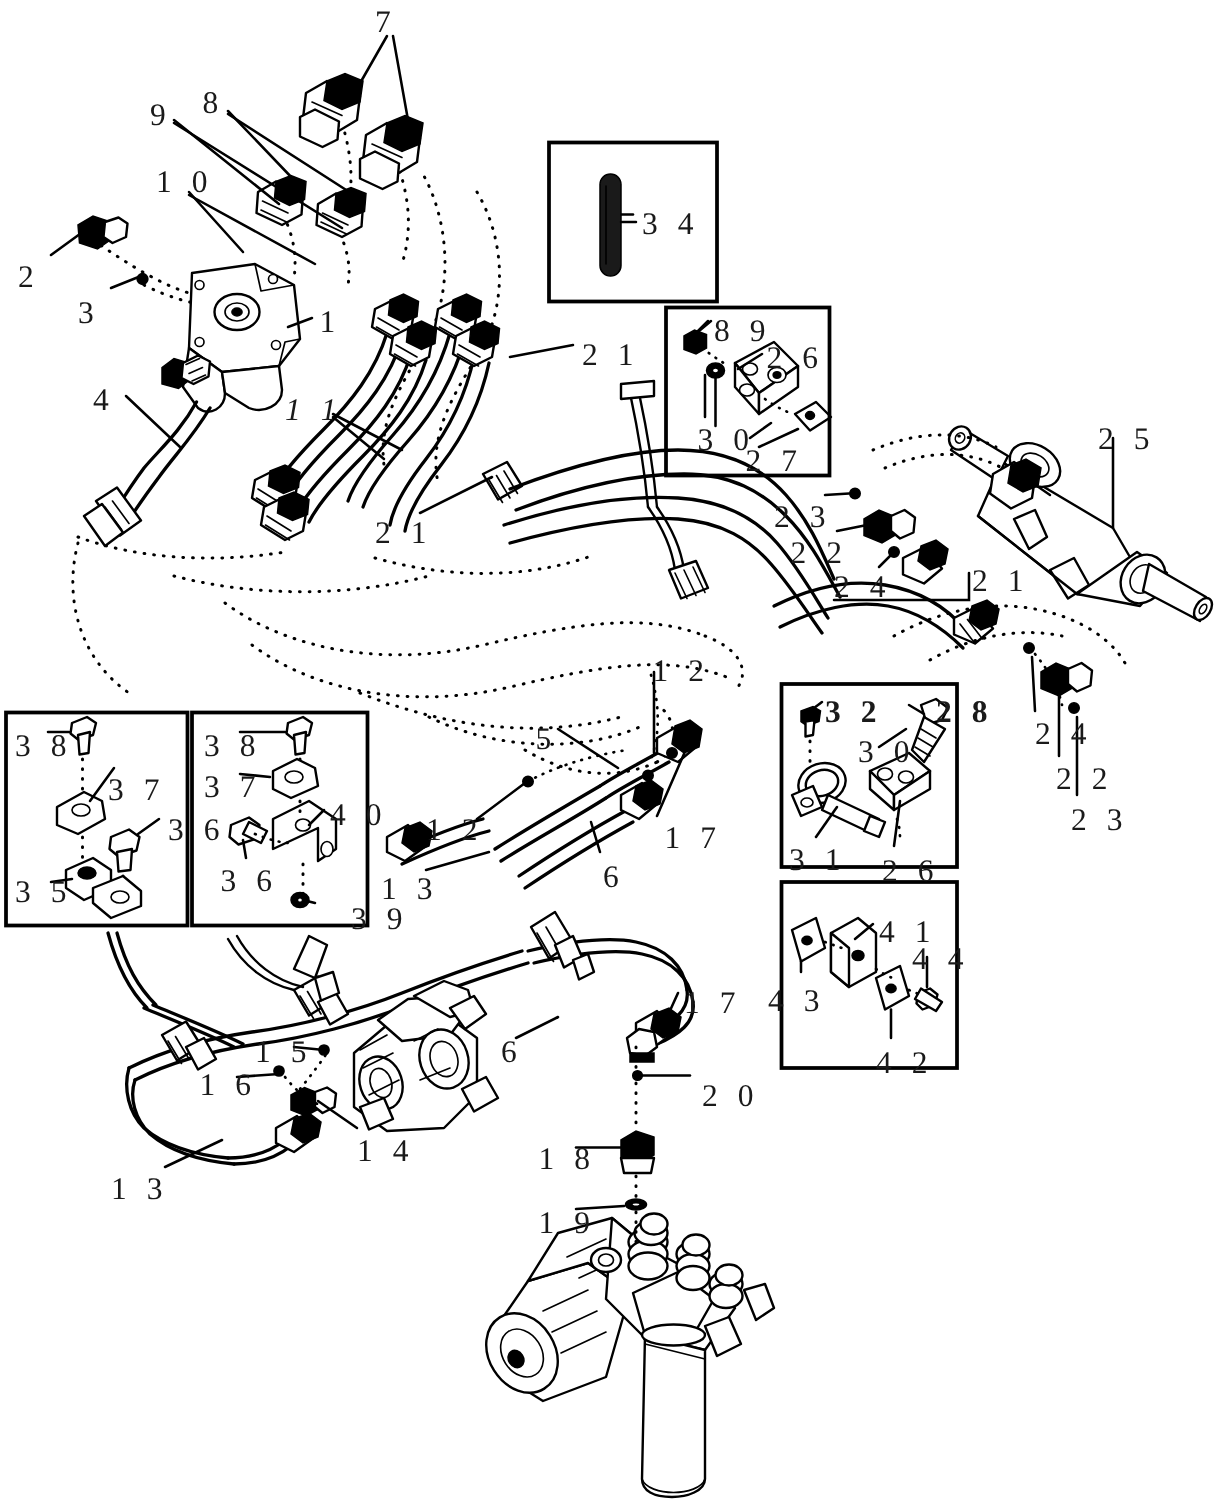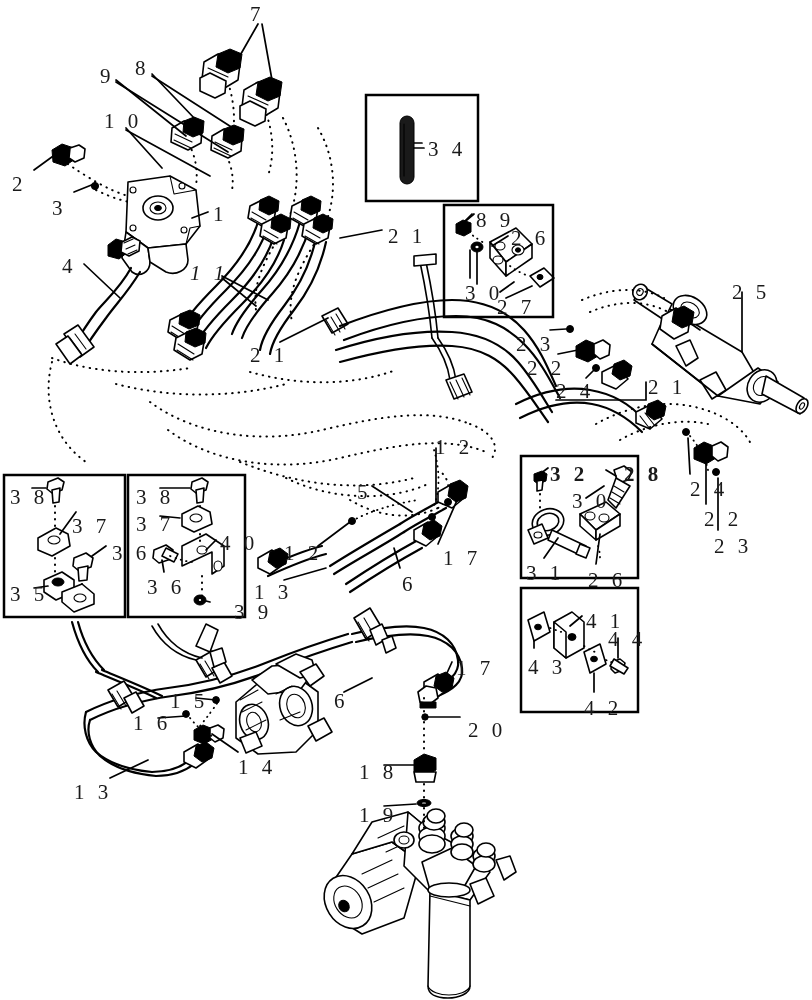--- a/index.html
+++ b/index.html
@@ -690,21 +690,21 @@
       <div class="callout" style="left: 136px; top: 514px;">3 7</div>
       <div class="callout" style="left: 220px; top: 533px;">4 0</div>
       <div class="callout" style="left: 147px; top: 577px;">3 6</div>
       <div class="callout" style="left: 214px; top: 602px; margin-left: 20px;">3 9</div>
       <div class="callout" style="left: 550px; top: 464px; font-weight: bold;">3 2</div>
       <div class="callout" style="left: 624px; top: 464px; font-weight: bold;">2 8</div>
       <div class="callout" style="left: 572px; top: 491px;">3 0</div>
       <div class="callout" style="left: 526px; top: 563px;">3 1</div>
       <div class="callout" style="left: 588px; top: 570px;">2 6</div>
       <div class="callout" style="left: 586px; top: 611px;">4 1</div>
-      <div class="callout" style="left: 528px; top: 657px;">4 3</div>
+      <div class="callout" style="left: 512px; top: 657px;">4 3</div>
       <div class="callout" style="left: 608px; top: 629px;">4 4</div>
       <div class="callout" style="left: 584px; top: 698px;">4 2</div>
       <div class="callout" style="left: 170px; top: 691px;">1 5</div>
       <div class="callout" style="left: 133px; top: 713px;">1 6</div>
       <div class="callout" style="left: 238px; top: 757px;">1 4</div>
       <div class="callout" style="left: 74px; top: 782px;">1 3</div>
       <div class="callout" style="left: 334px; top: 691px;">6</div>
       <div class="callout" style="left: 456px; top: 658px;">1 7</div>
       <div class="callout" style="left: 468px; top: 720px;">2 0</div>
       <div class="callout" style="left: 359px; top: 762px;">1 8</div>

